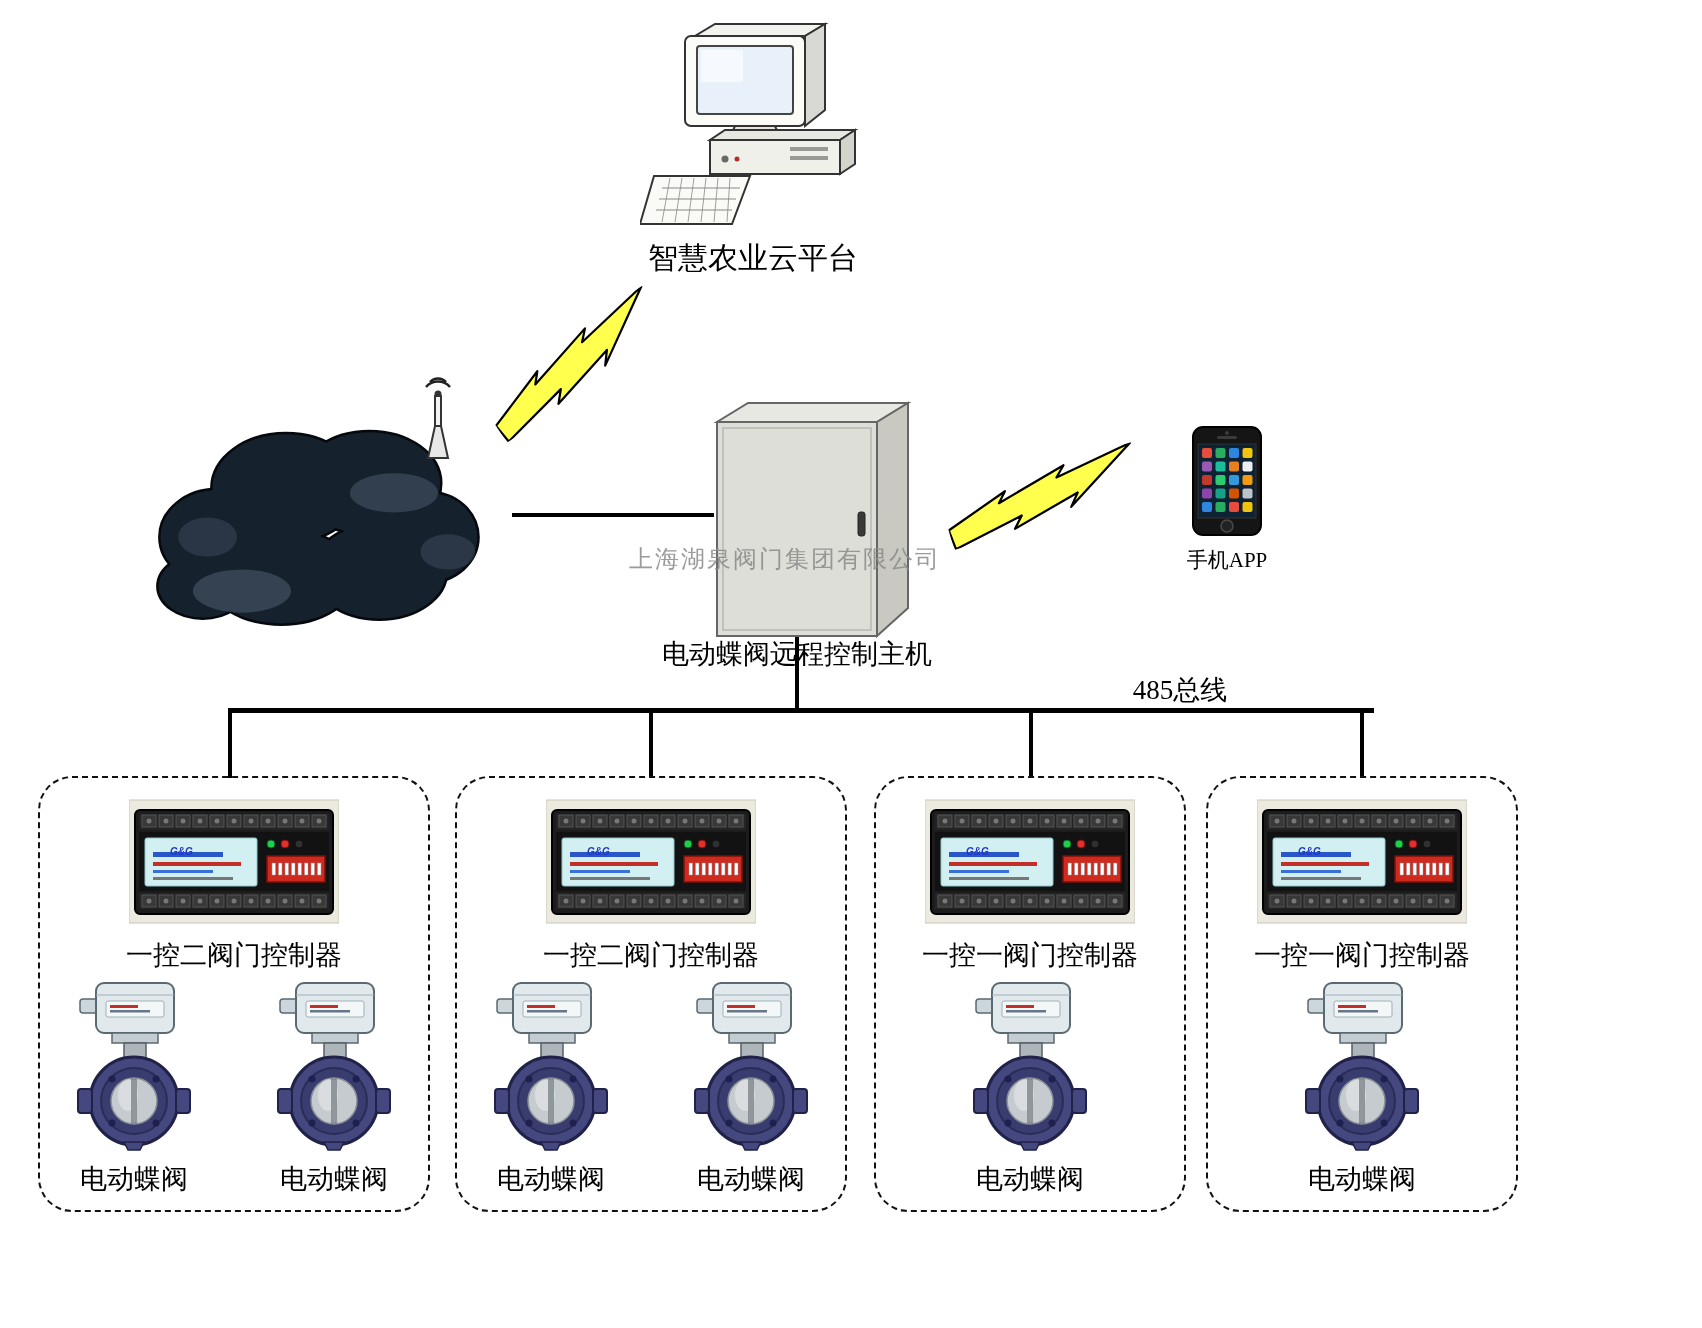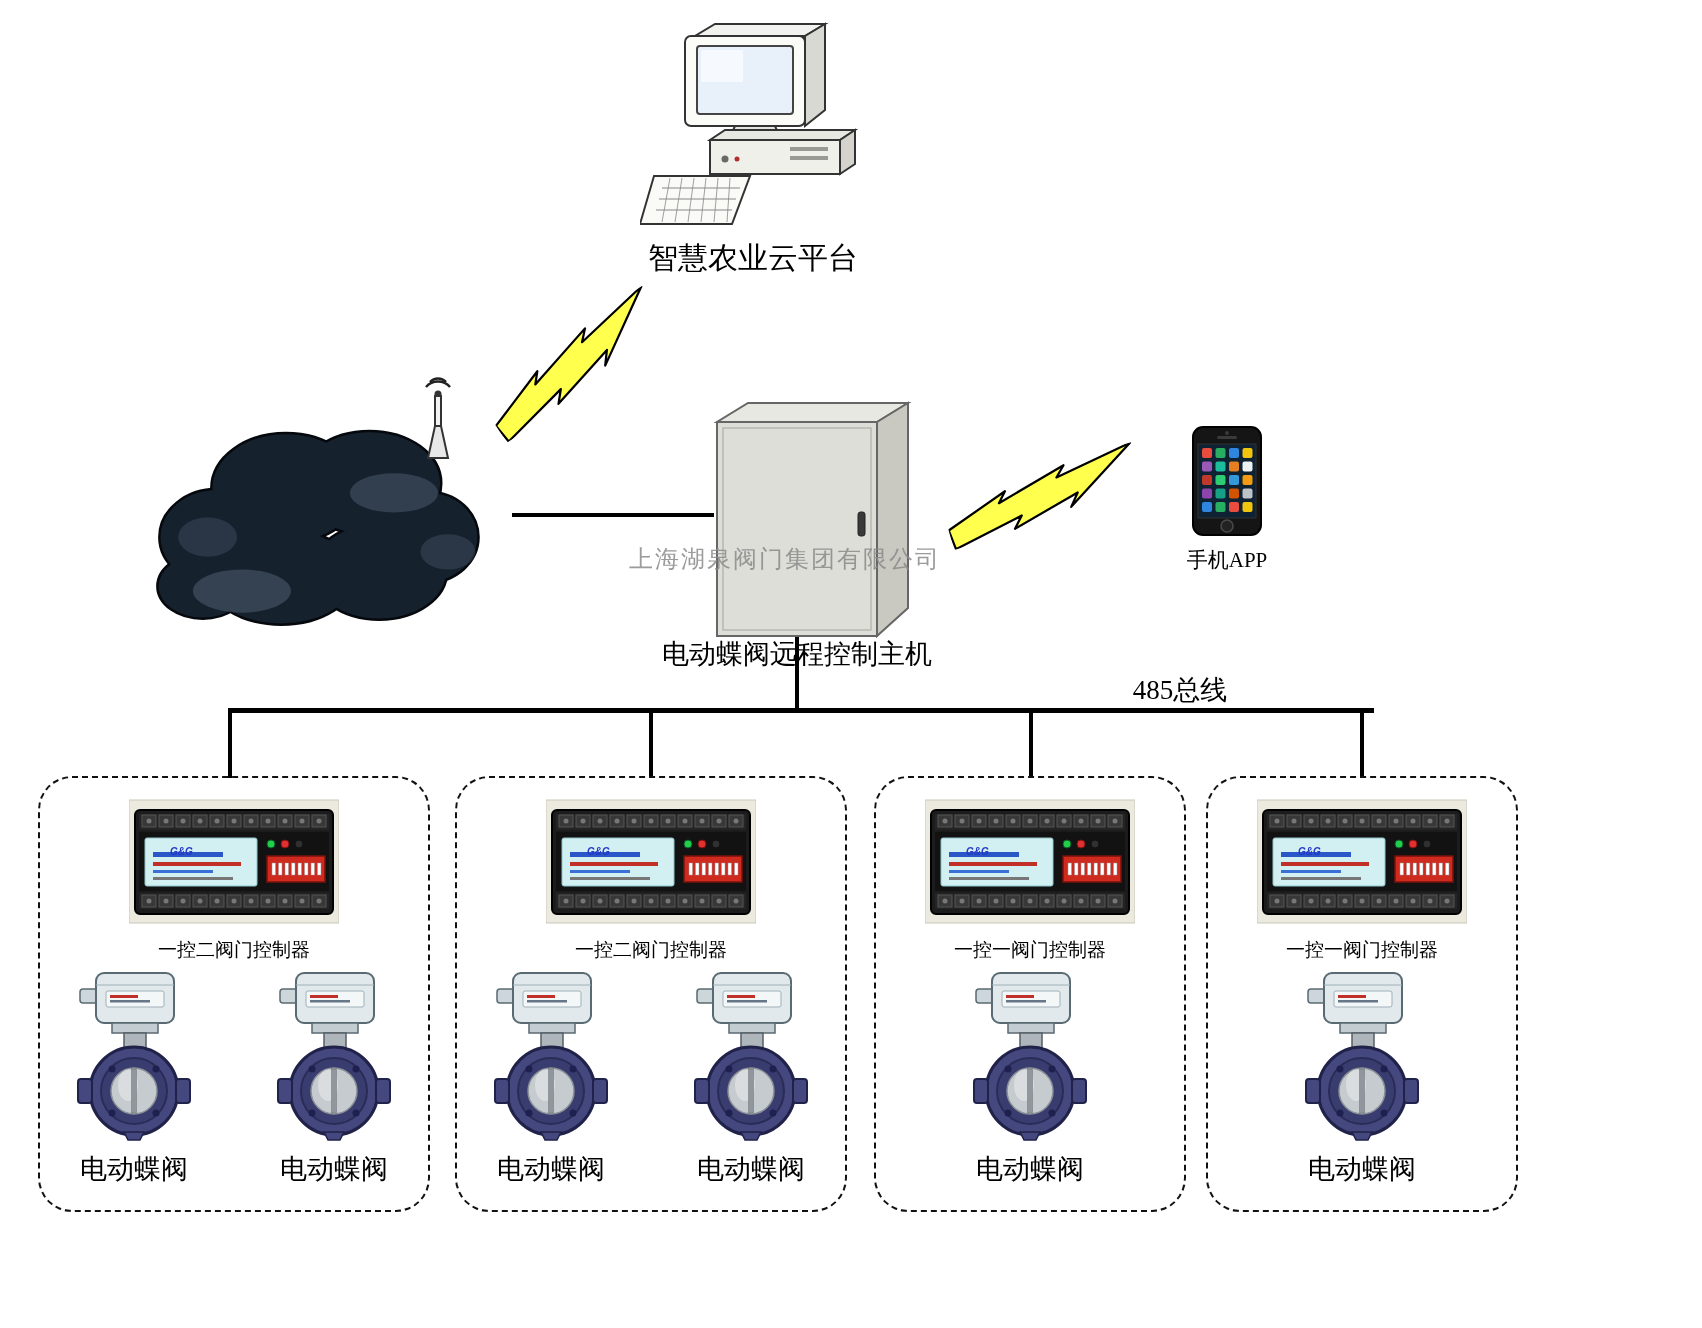--- a/index.html
+++ b/index.html
@@ -6,21 +6,21 @@
   .canvas{position:relative;width:1702px;height:1328px;background:#ffffff;overflow:hidden;
           font-family:"Liberation Serif","DejaVu Serif",serif;color:#000;padding-left:23px;}
   .abs{position:absolute;}
   .lbl{position:absolute;text-align:center;font-family:"Liberation Serif","DejaVu Serif",serif;color:#000;}
   .line{position:absolute;background:#000;}
   .group-box{position:absolute;top:776px;height:436px;border:2px dashed #111;border-radius:34px;
              display:flex;flex-direction:column;align-items:center;box-sizing:border-box;background:transparent;}
   .controller-wrap{margin-top:16px;position:relative;}
   .ctrl-logo{position:absolute;left:30px;top:52px;font-size:10px;font-weight:bold;font-style:italic;
              color:#2438c8;font-family:"Liberation Sans",sans-serif;margin-left:11px;}
-  .ctrl-label{font-size:19px;margin-top:4px;}
+  .ctrl-label{font-size:27px;margin-top:4px;}
   .valves-row{display:flex;width:100%;margin-top:8px;box-sizing:border-box;gap:15px;}
   .valves-row.two{justify-content:space-between;padding:0 34px;}
   .valves-row.one{justify-content:center;}
   .valve-unit{display:flex;flex-direction:column;align-items:center;}
   .valve-label{font-size:27px;margin-top:10px;}
   .watermark{color:#8a8a8a;opacity:.85;letter-spacing:2px;z-index:6;}
   .bolt{position:absolute;overflow:visible;}
 </style>
 </head>
 <body>

